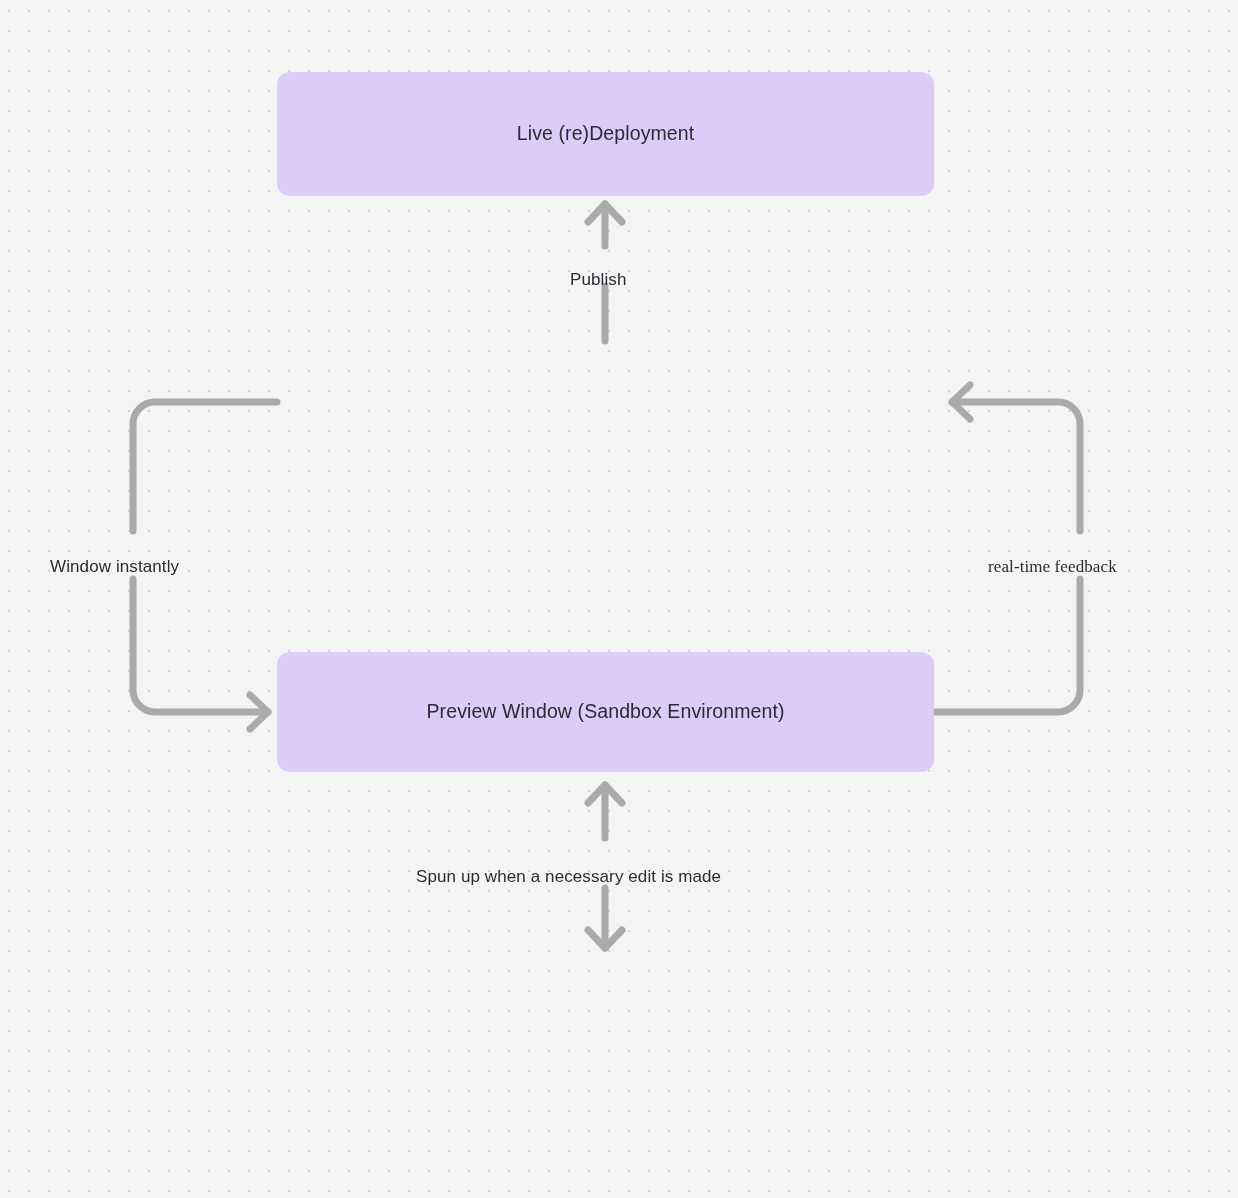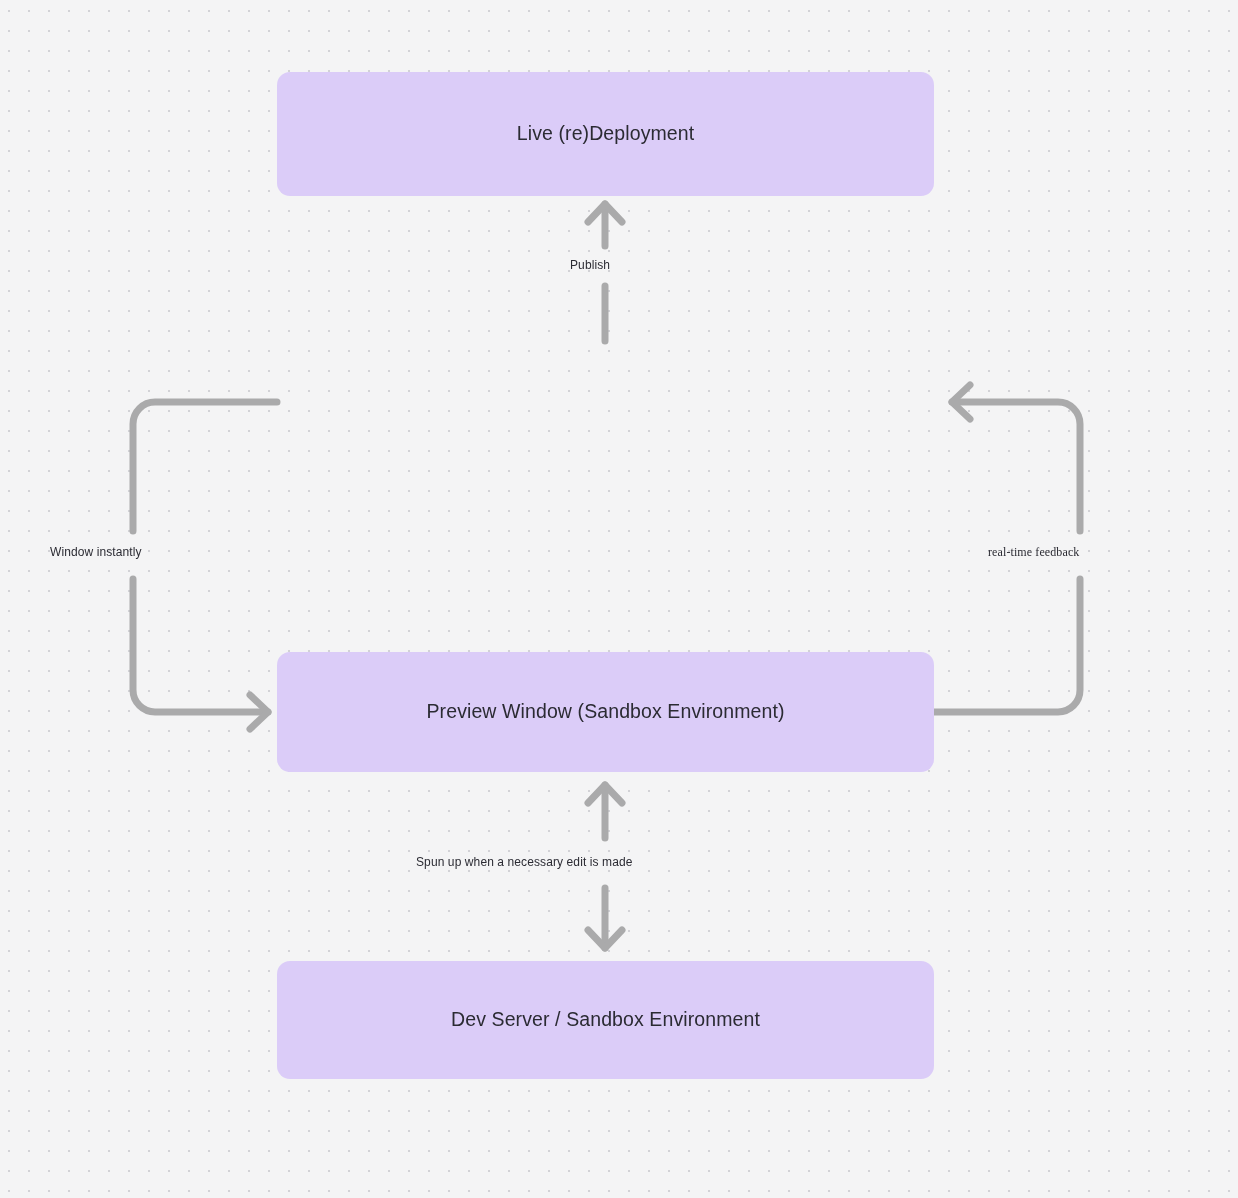--- a/index.html
+++ b/index.html
@@ -54,25 +54,26 @@
   .edge-head {
     fill: none;
     stroke: #aaaaab;
     stroke-width: 7;
     stroke-linecap: round;
     stroke-linejoin: round;
   }
   .edge-label {
     position: absolute;
     color: #2b2b33;
-    font-size: 12px;
+    font-size: 17px;
     font-family: "Liberation Sans", sans-serif;
     white-space: nowrap;
     letter-spacing: 0.1px;
     background: transparent;
+    margin-top: 12px;
   }
 </style>
 </head>
 <body>
 
 <div id="canvas">
 
   <svg class="edge-svg" viewBox="0 0 1238 1198">
 
     <g>
@@ -104,23 +105,20 @@
 
   <div class="node" style="left:277px; top:72px; width:657px; height:124px;">
     <span>Live (re)Deployment</span>
   </div>
 
 
   <div class="node" style="left:277px; top:652px; width:657px; height:120px;text-align:center;">
     <span>Preview Window (Sandbox Environment)</span>
   </div>
 
-  <div class="node" style="left:277px; top:961px; width:657px; height:118px;">
-    <span>Dev Server / Sandbox Environment</span>
-  </div>
 
   <div class="edge-label" style="left:570px; top:258px;">Publish</div>
 
   <div class="edge-label" style="left:50px; top:545px;">Window instantly</div>
 
   <div class="edge-label" style="left:988px; top:545px;font-family:Liberation Serif, serif;">real-time feedback</div>
 
   <div class="edge-label" style="left:416px; top:855px;text-align:center;">Spun up when a necessary edit is made</div>
 
 </div>

